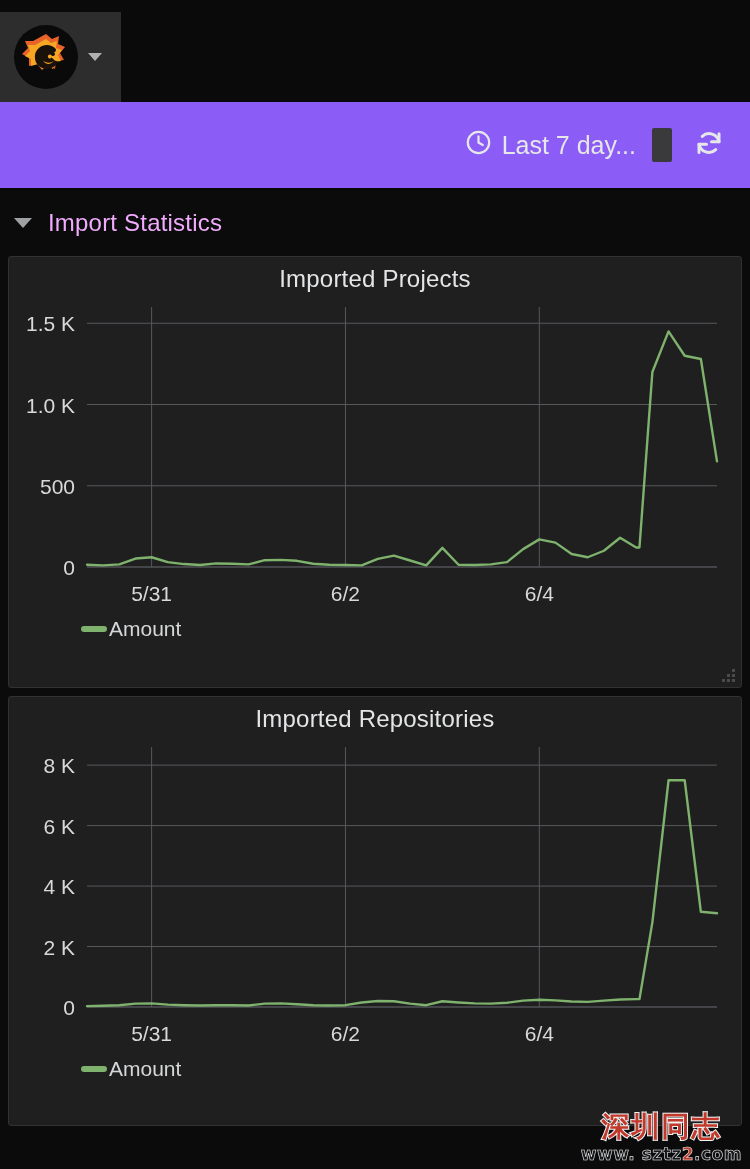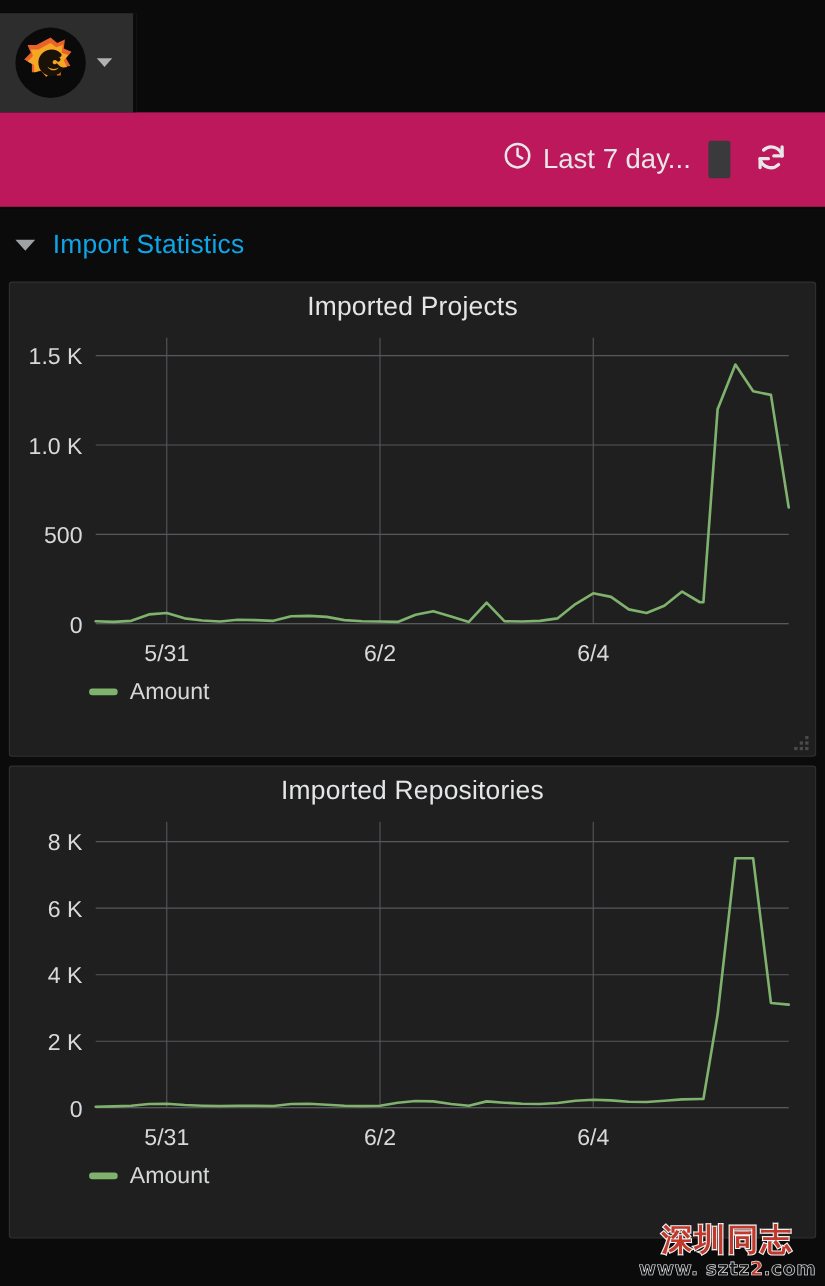--- a/index.html
+++ b/index.html
@@ -84,25 +84,25 @@
     border-left: 6px solid transparent;
     border-right: 6px solid transparent;
     border-top: 7px solid #b0b1b3;
     margin-left: 12px;
     margin-top: 6px;
   }
 
   
   #subnav {
     height: 88px;
-    background: #be185d;
+    background: #8b5cf6;
     display: flex;
     align-items: center;
     justify-content: flex-end;
-    padding-right: 34px;
+    padding-right: 26px;
     box-sizing: border-box;
     border-bottom: 2px solid #070707;
   }
   .timepicker {
     display: flex;
     align-items: center;
     gap: 10px;
     color: #e6e7e8;
     font-size: 25px;
   }
@@ -132,21 +132,21 @@
   }
   .row-chevron {
     width: 0; height: 0;
     border-left: 9px solid transparent;
     border-right: 9px solid transparent;
     border-top: 10px solid #9fa1a3;
     margin-right: 16px;
   }
   .row-title {
     font-size: 24px;
-    color: #0ea5e9;
+    color: #f0abfc;
     letter-spacing: .2px;
   }
 
   
   .panel {
     margin: 0 8px 8px 8px;
     background: #1f1f20;
     border: 1px solid #313134;
     border-radius: 3px;
     position: relative;
@@ -158,21 +158,21 @@
     text-align: center;
     font-size: 24px;
     color: #e4e5e6;
     padding-top: 8px;
     letter-spacing: .2px;
   }
   .panel-graph { display: block; }
   .panel-legend {
     display: flex;
     align-items: center;
-    gap: 11px;
+    gap: 2px;
     padding-left: 72px;
     margin-top: -6px;
   }
   .legend-swatch {
     width: 26px;
     height: 6px;
     border-radius: 3px;
     flex: none;
   }
   .legend-label {

